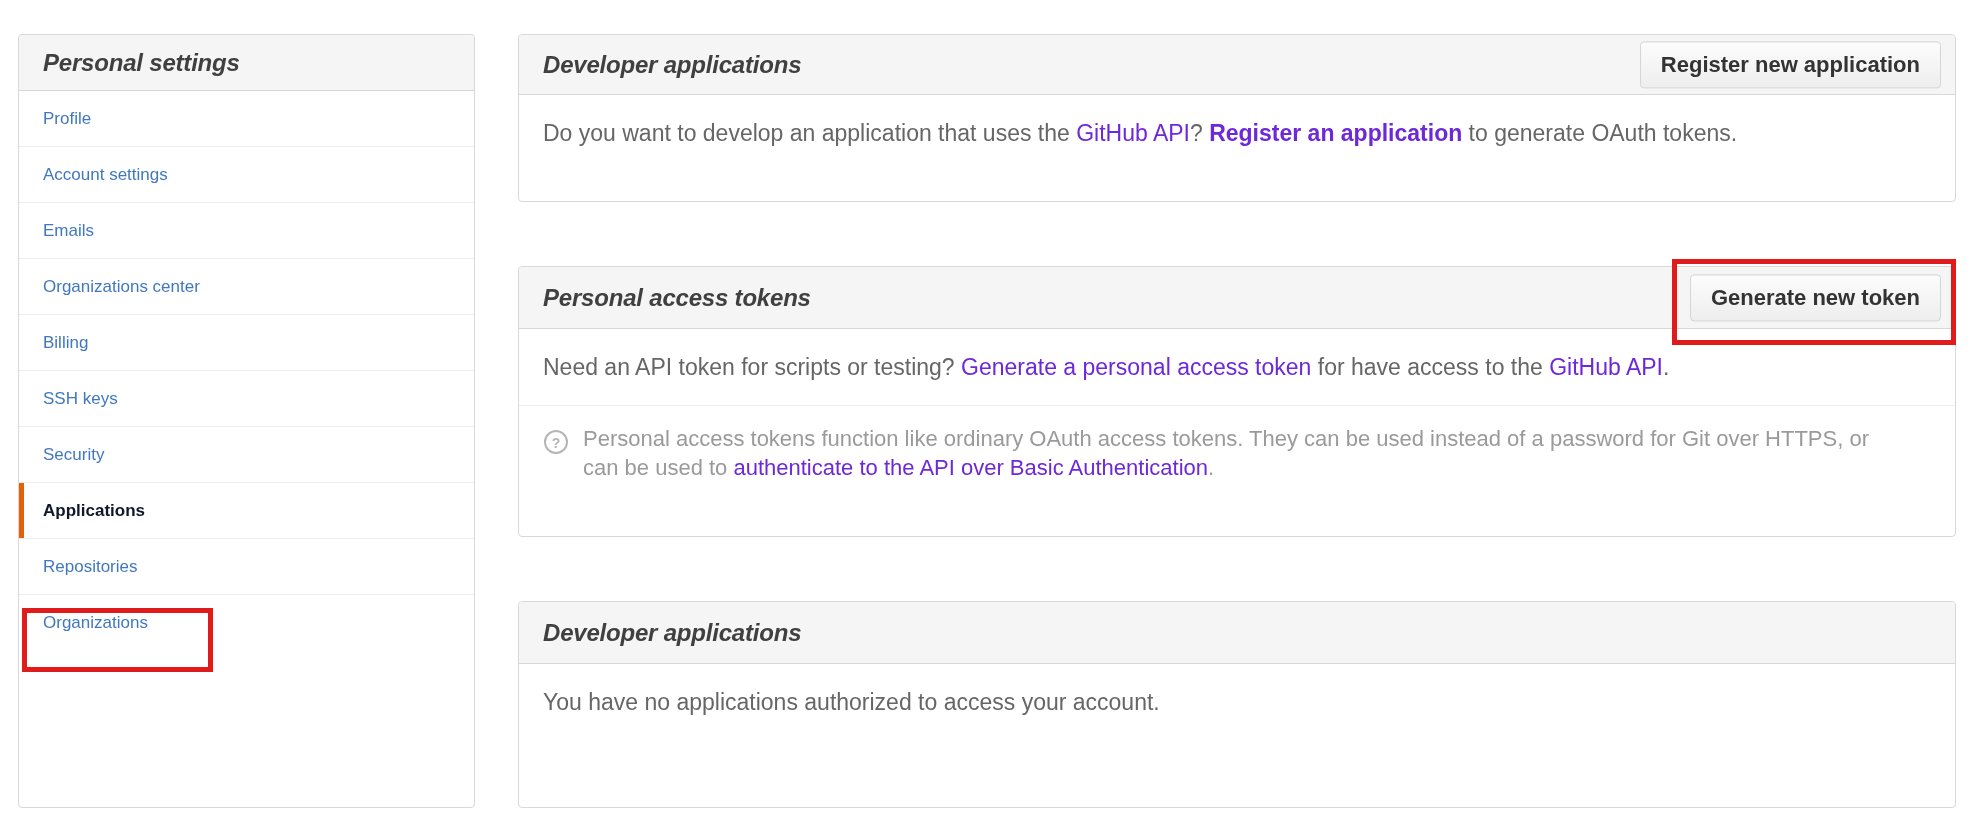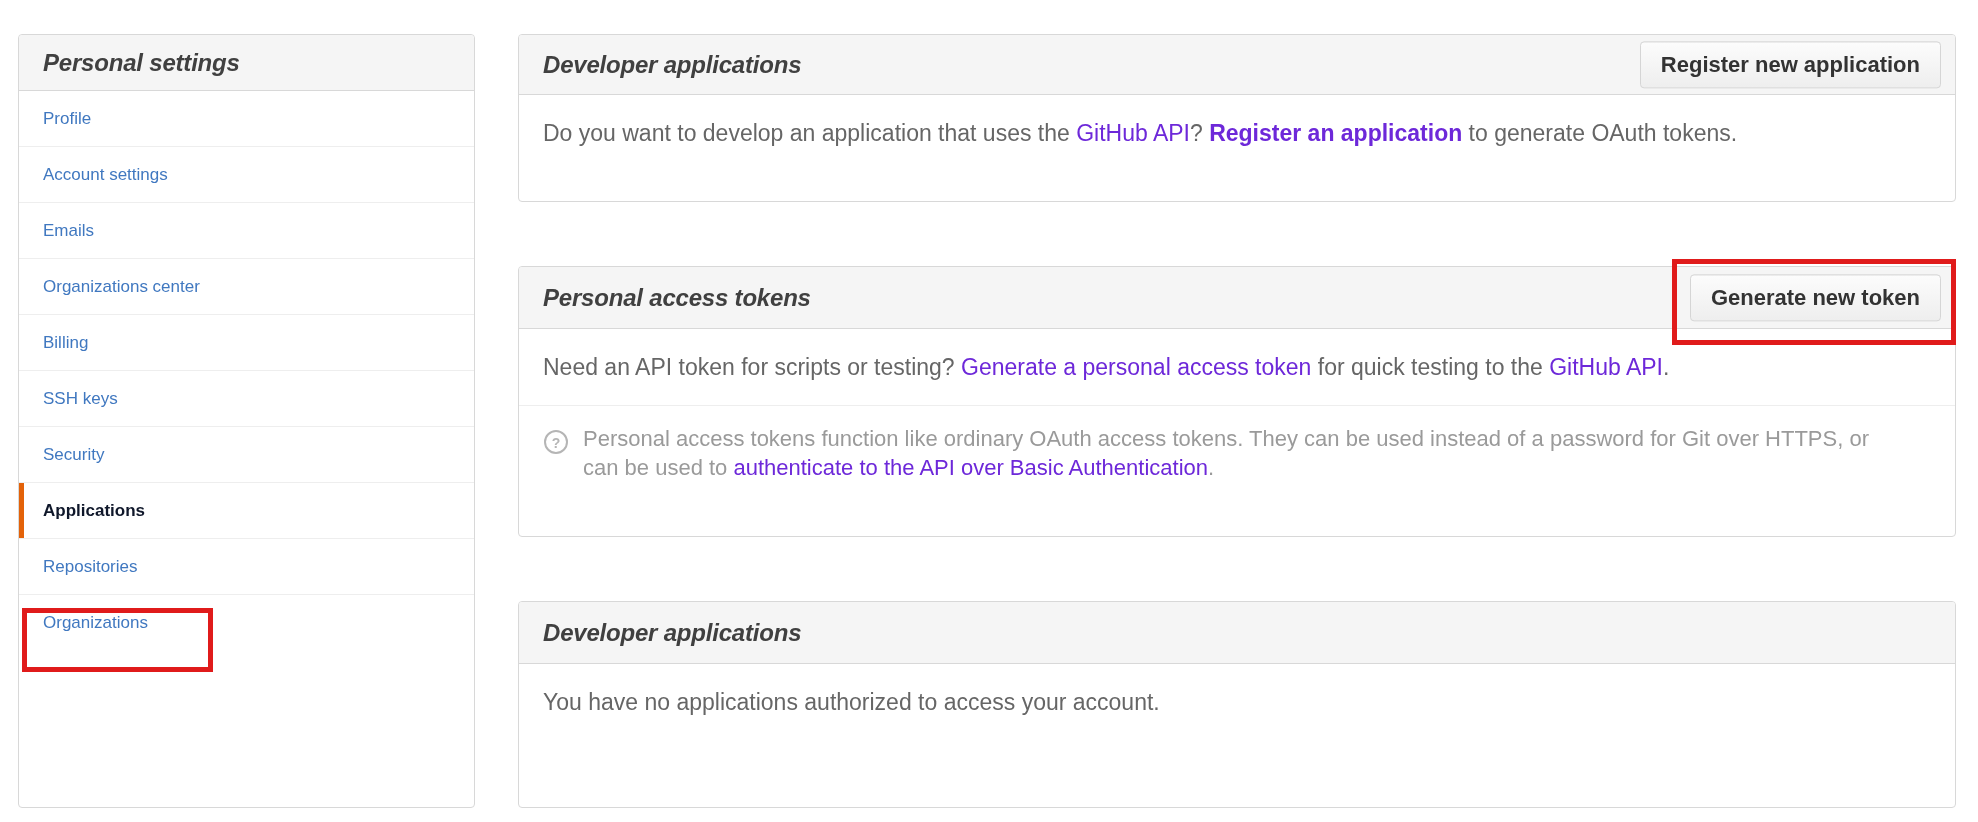--- a/index.html
+++ b/index.html
@@ -218,21 +218,21 @@
       <span>Do you want to develop an application that uses the </span><a class="lnk">GitHub API</a><span>? </span><a class="lnk strong">Register an application</a><span> to generate OAuth tokens.</span>
     </div>
   </div>
 
   <div class="card main-card" id="tokens">
     <div class="card-header">
       <span class="card-header-title">Personal access tokens</span>
       <button class="btn">Generate new token</button>
     </div>
     <div class="card-body">
-      <span>Need an API token for scripts or testing? </span><a class="lnk">Generate a personal access token</a><span> for quick testing to the </span><a class="lnk">GitHub API</a><span>.</span>
+      <span>Need an API token for scripts or testing? </span><a class="lnk">Generate a personal access token</a><span> for have access to the </span><a class="lnk">GitHub API</a><span>.</span>
     </div>
     <div class="divider-row"></div>
     <div class="note" style="padding-top:18px;">
       <span class="note-icon">
         <svg width="26" height="26" viewBox="0 0 26 26" aria-hidden="true">
           <circle cx="13" cy="13" r="11" fill="none" stroke="#b5b5b5" stroke-width="2"></circle>
           <text x="13" y="18.5" text-anchor="middle" font-family="Liberation Sans, sans-serif" font-size="14" font-weight="bold" fill="#b5b5b5">?</text>
         </svg>
       </span>
       <span class="note-text"><span>Personal access tokens function like ordinary OAuth access tokens. They can be used instead of a password for Git over HTTPS, or can be used to </span><a class="lnk">authenticate to the API over Basic Authentication</a><span>.</span></span>

